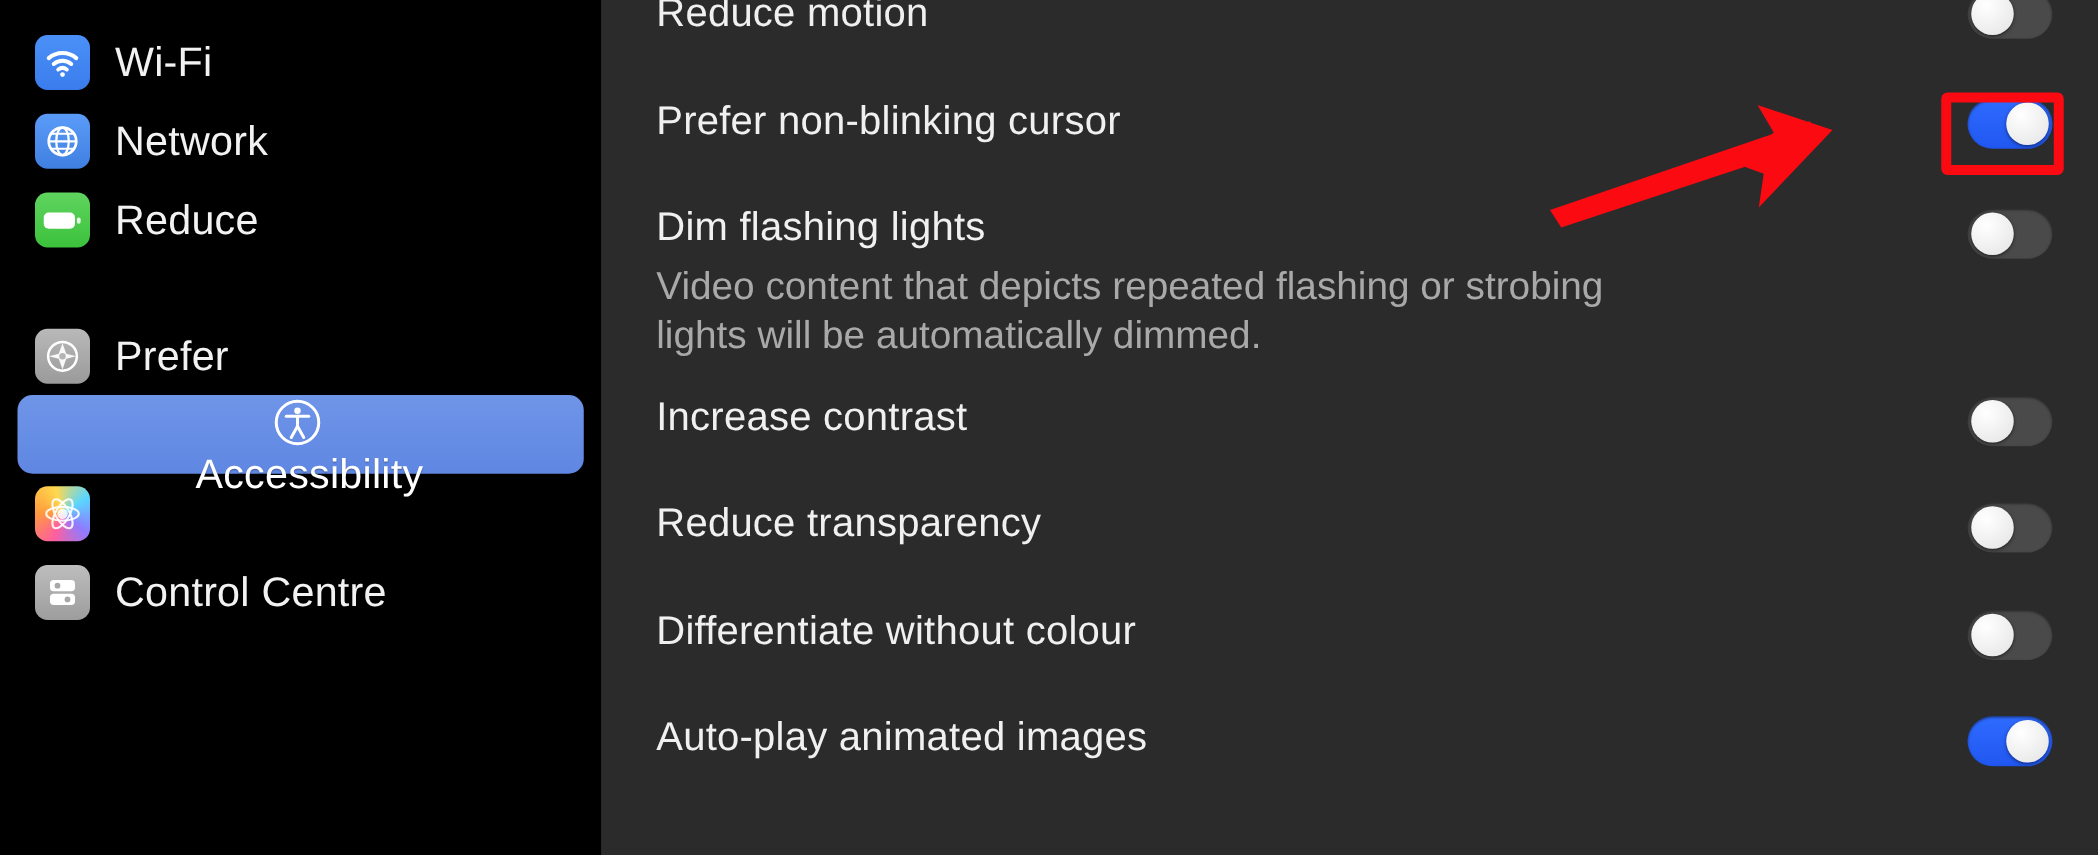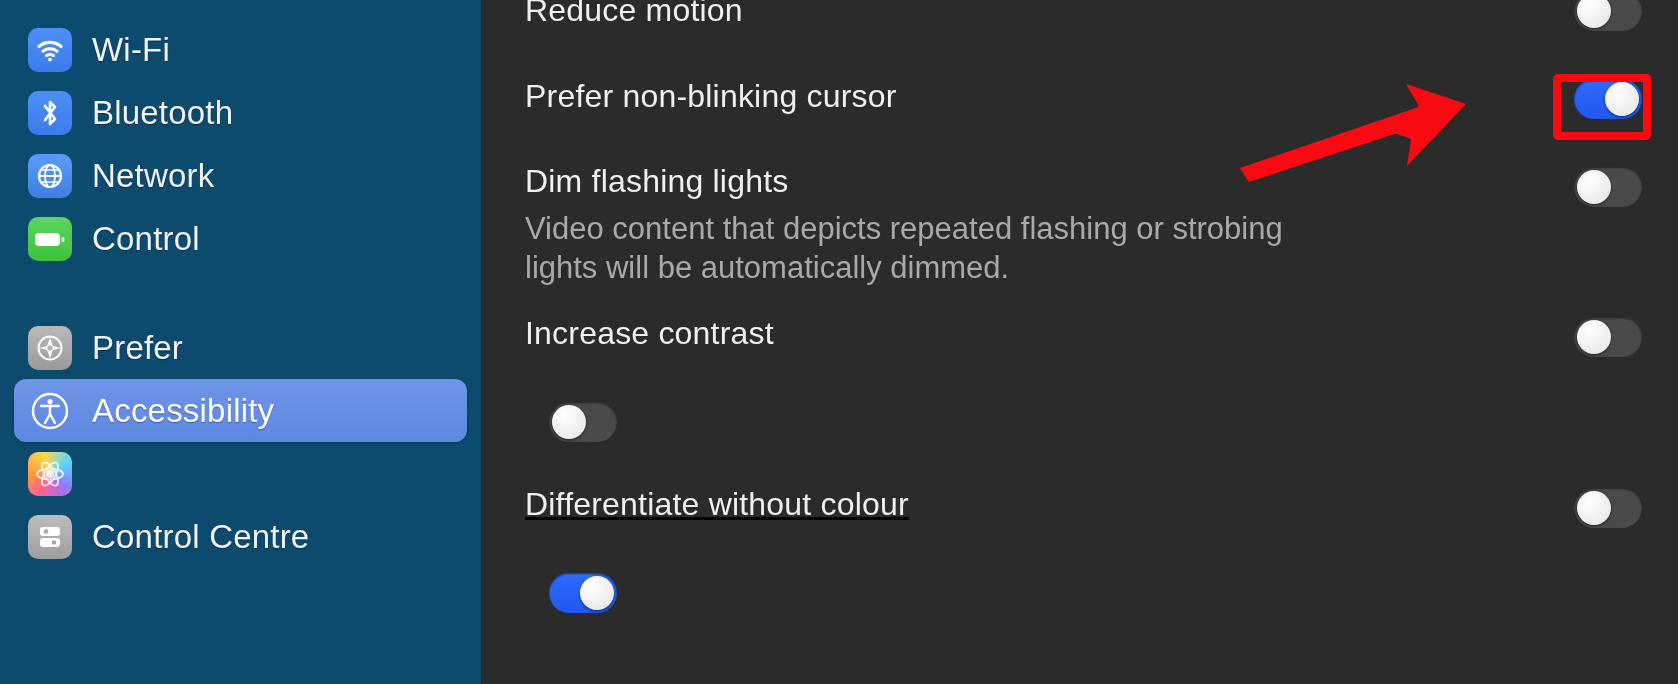--- a/index.html
+++ b/index.html
@@ -15,41 +15,42 @@
     width: 1678px; height: 684px;
     display: flex;
     overflow: hidden;
   }
 
   
   #sidebar {
     position: relative;
     width: 481px;
     height: 684px;
-    background: #0c4a6e;
+    background: #000000;
     padding-top: 18px;
     box-sizing: border-box;
     overflow: hidden;
     flex: 0 0 481px;
   }
   .sb-group { display: block; }
   .sb-gap { height: 46px; }
   .sb-item {
     position: relative;
     display: flex;
     align-items: center;
     height: 63px;
     margin: 0 14px 0 14px;
     padding-left: 14px;
     border-radius: 12px;
     box-sizing: border-box;
   }
   .sb-item.selected {
     background: linear-gradient(180deg, #6f95e8 0%, #5f87e2 100%);
     box-shadow: 0 1px 3px rgba(0,0,0,0.25);
+    flex-direction: column;
   }
   .sb-icon {
     width: 44px; height: 44px;
     border-radius: 10px;
     flex: 0 0 44px;
     display: flex; align-items: center; justify-content: center;
     margin-right: 20px;
     overflow: hidden;
     position: relative;
   }
@@ -158,28 +159,20 @@
           <svg width="30" height="30" viewBox="0 0 30 30">
             <path d="M4 11.5 A17 17 0 0 1 26 11.5" stroke="#fff" stroke-width="3.2" fill="none" stroke-linecap="round"></path>
             <path d="M8 16.2 A11 11 0 0 1 22 16.2" stroke="#fff" stroke-width="3.2" fill="none" stroke-linecap="round"></path>
             <path d="M11.6 20.6 A5.6 5.6 0 0 1 18.4 20.6" stroke="#fff" stroke-width="3.2" fill="none" stroke-linecap="round"></path>
             <circle cx="15" cy="24.6" r="1.9" fill="#fff"></circle>
           </svg>
         </span>
         <span class="sb-label">Wi-Fi</span>
       </div>
 
-      <div class="sb-item">
-        <span class="sb-icon ic-bt">
-          <svg width="26" height="30" viewBox="0 0 26 30">
-            <path d="M8 8 L18 21 L13 26 L13 4 L18 9 L8 22" stroke="#fff" stroke-width="2.6" fill="none" stroke-linejoin="round" stroke-linecap="round"></path>
-          </svg>
-        </span>
-        <span class="sb-label">Bluetooth</span>
-      </div>
 
       <div class="sb-item">
         <span class="sb-icon ic-net">
           <svg width="30" height="30" viewBox="0 0 30 30">
             <circle cx="15" cy="15" r="11" stroke="#fff" stroke-width="2.2" fill="none"></circle>
             <ellipse cx="15" cy="15" rx="5" ry="11" stroke="#fff" stroke-width="1.8" fill="none"></ellipse>
             <line x1="4" y1="15" x2="26" y2="15" stroke="#fff" stroke-width="1.8"></line>
             <line x1="6" y1="9" x2="24" y2="9" stroke="#fff" stroke-width="1.5"></line>
             <line x1="6" y1="21" x2="24" y2="21" stroke="#fff" stroke-width="1.5"></line>
           </svg>
@@ -187,21 +180,21 @@
         <span class="sb-label">Network</span>
       </div>
 
       <div class="sb-item">
         <span class="sb-icon ic-batt">
           <svg width="34" height="22" viewBox="0 0 34 22">
             <rect x="2" y="5" width="25" height="13" rx="4" ry="4" fill="#fff"></rect>
             <rect x="28.5" y="9" width="3" height="5" rx="1.4" ry="1.4" fill="#fff" opacity="0.85"></rect>
           </svg>
         </span>
-        <span class="sb-label">Control</span>
+        <span class="sb-label">Reduce</span>
       </div>
     </div>
 
     <div class="sb-gap"></div>
 
     <div class="sb-group">
 
       <div class="sb-item">
         <span class="sb-icon ic-general">
           <svg width="30" height="30" viewBox="0 0 30 30">
@@ -285,35 +278,41 @@
     <div class="row" style="top:317px;">
       <div class="row-text">
         <div class="row-title">Increase contrast</div>
       </div>
       <div class="toggle" style="margin-top:0px;">
         <span class="knob"></span>
       </div>
     </div>
 
     <div class="row" style="top:402px;">
+      <div class="row-text">
+        <div class="row-title">Reduce transparency</div>
+      </div>
       <div class="toggle" style="margin-top:0px;">
         <span class="knob"></span>
       </div>
     </div>
 
-    <div class="row" style="top:488px;text-decoration:underline;">
+    <div class="row" style="top:488px;">
       <div class="row-text">
         <div class="row-title">Differentiate without colour</div>
       </div>
       <div class="toggle" style="margin-top:0px;">
         <span class="knob"></span>
       </div>
     </div>
 
     <div class="row" style="top:573px;">
+      <div class="row-text">
+        <div class="row-title">Auto-play animated images</div>
+      </div>
       <div class="toggle on" style="margin-top:0px;">
         <span class="knob"></span>
       </div>
     </div>
   </div>
 
   <div id="annot">
     <svg width="1678" height="684" viewBox="0 0 1678 684">
       <g fill="#fb0a12">
         <polygon points="1240,168 1448,97 1455,114 1249,182"></polygon>

